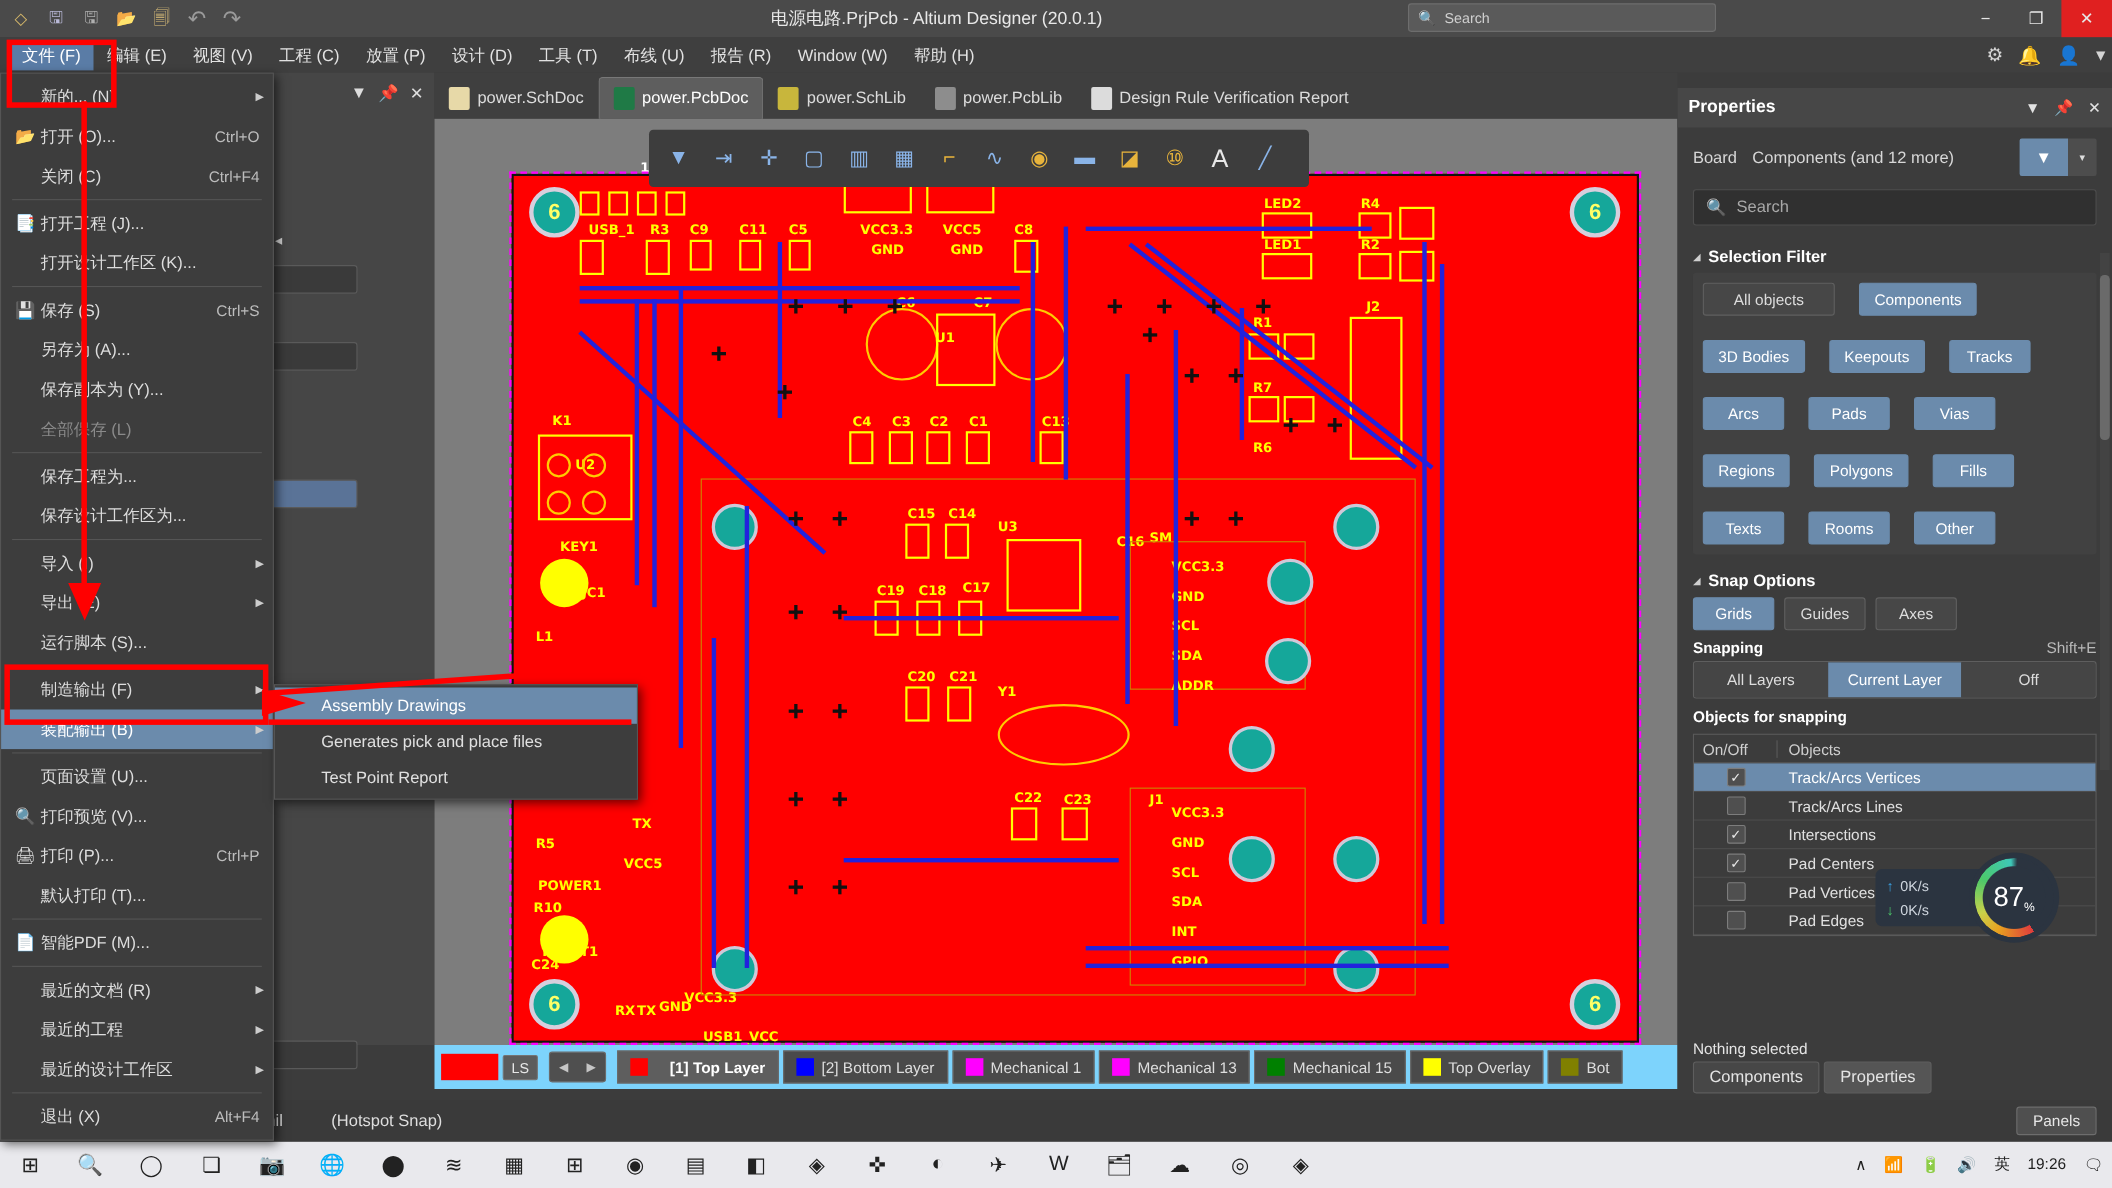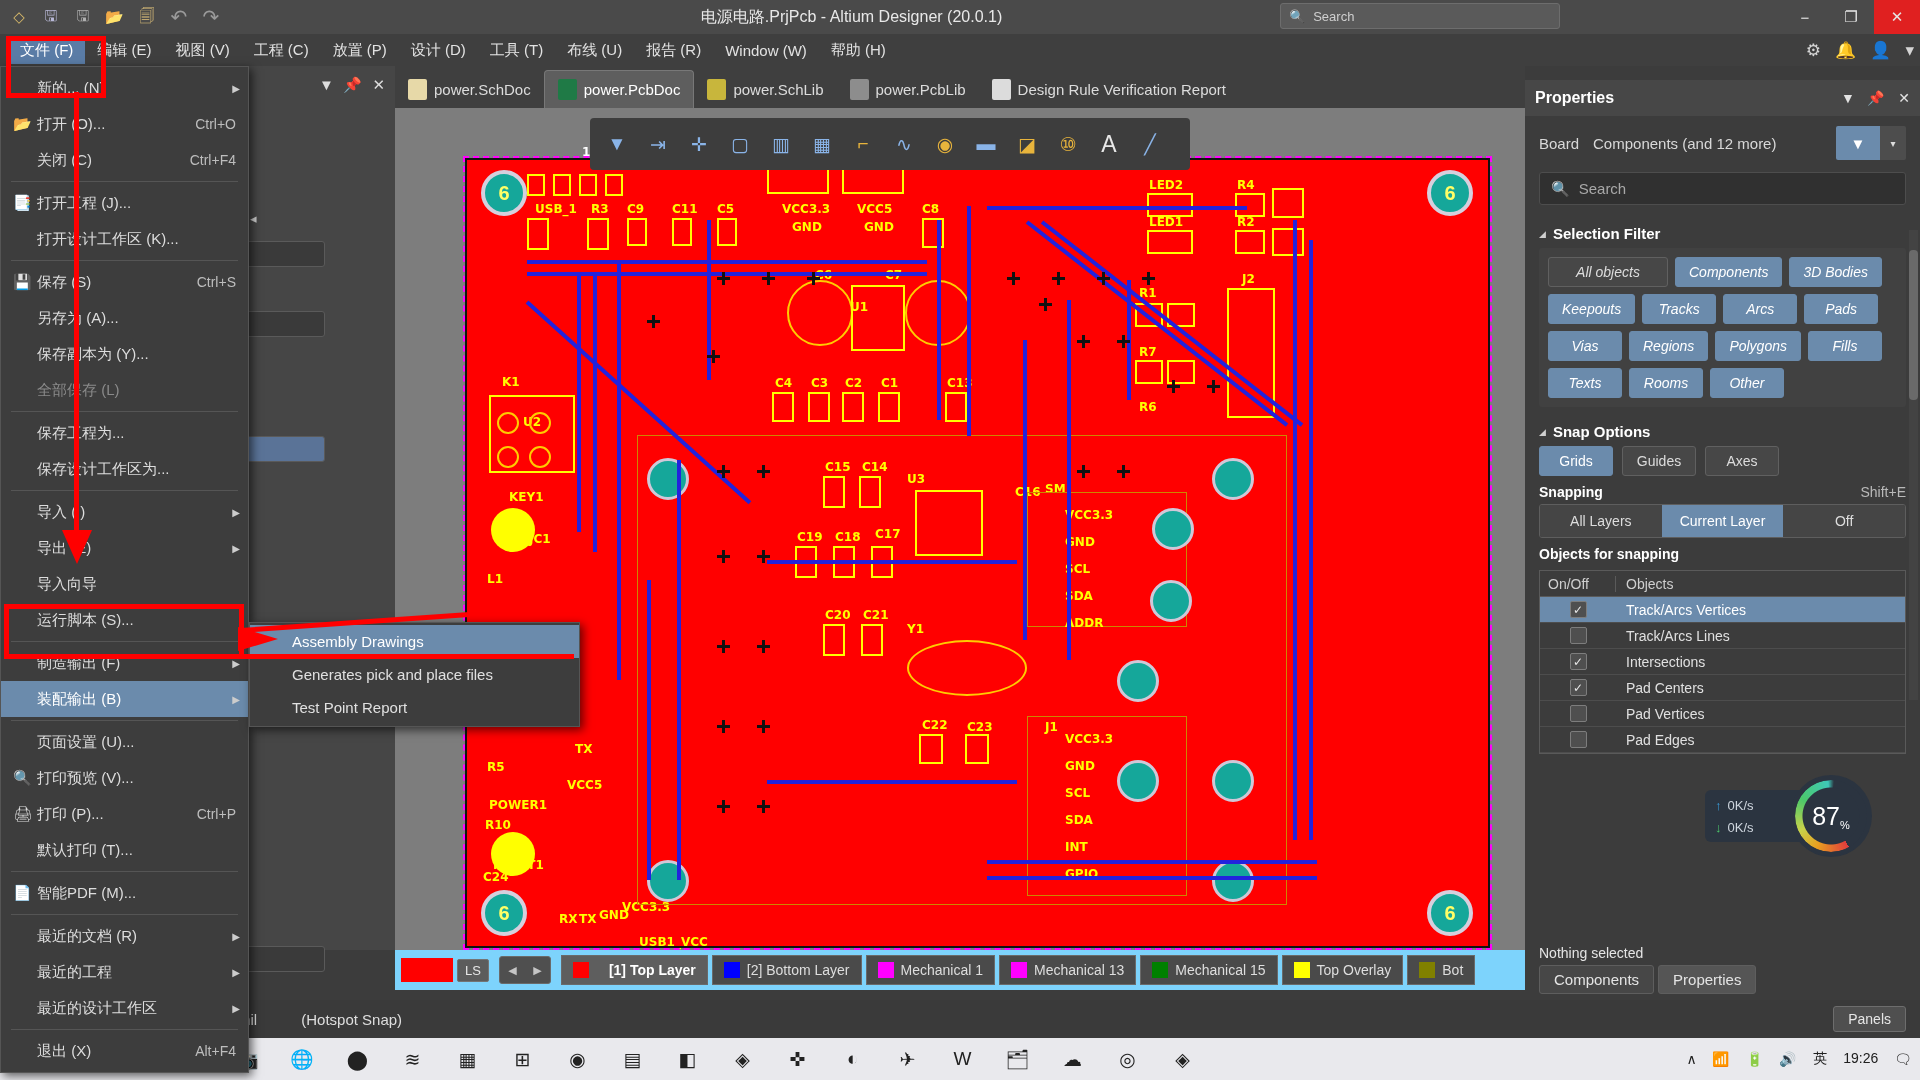--- a/index.html
+++ b/index.html
@@ -145,21 +145,21 @@
   .filtbtn .fb2 { width:26px; height:34px; background:#4d4d4d; color:#ddd;
      display:flex; align-items:center; justify-content:center; font-size:10px;
      border-radius:0 2px 2px 0;}
   .searchbox { margin:2px 14px 10px 14px; height:33px; background:#303030;
      border:1px solid #4d4d4d; border-radius:3px; display:flex; align-items:center;
      gap:9px; padding:0 11px; color:#a8a8a8; font-size:15px;}
   .sect-title { padding:10px 14px 6px 14px; color:#fff; font-size:15px; font-weight:bold;
      display:flex; align-items:center; gap:7px;}
   .tri { font-size:9px; color:#cfcfcf; }
   .chipwrap { margin:0 14px; background:#414141; border-radius:3px; padding:9px;
-     display:flex; flex-wrap:wrap; gap:7px;font-style:italic;}
+     display:flex; flex-wrap:wrap; gap:22px;}
   .chip { height:30px; min-width:74px; padding:0 13px; display:flex; align-items:center;
      justify-content:center; border-radius:3px; font-size:14px; }
   .chip.off { background:#474747; border:1px solid #606060; color:#ddd; }
   .chip.on  { background:#6b8bac; border:1px solid #6b8bac; color:#fff; }
   .chip.wide{ min-width:120px; }
   .snaprow { margin:0 14px; display:flex; gap:9px; }
   .snapline { display:flex; align-items:center; padding:8px 14px 4px 14px;
      color:#fff; font-size:14px; font-weight:bold;}
   .snapline .hint { margin-left:auto; color:#b9b9b9; font-weight:normal;}
   .seg { margin:0 14px; display:flex; border:1px solid #5e5e5e; border-radius:3px;
@@ -825,25 +825,20 @@
         <span class="marrow">▶</span>
       </div>
       <div class="mrow">
         <span class="mico"></span>
         <span class="mlbl">导出 (E)</span>
         <span class="mkey"></span>
         <span class="marrow">▶</span>
       </div>
       <div class="mrow">
         <span class="mico"></span>
-        <span class="mlbl">导入向导</span>
-        <span class="mkey"></span>
-      </div>
-      <div class="mrow">
-        <span class="mico"></span>
         <span class="mlbl">运行脚本 (S)...</span>
         <span class="mkey"></span>
       </div>
       <div class="msep"></div>
       <div class="mrow">
         <span class="mico"></span>
         <span class="mlbl">制造输出 (F)</span>
         <span class="mkey"></span>
         <span class="marrow">▶</span>
       </div>

